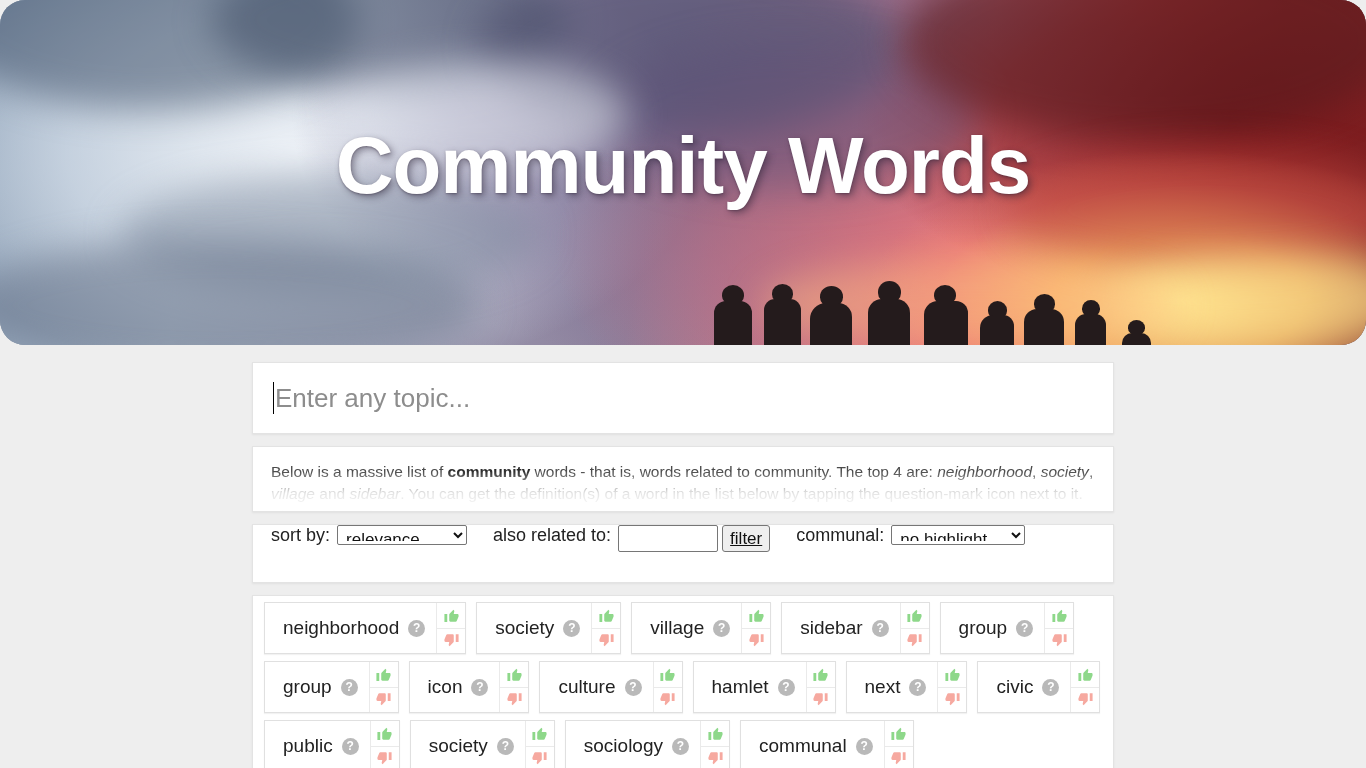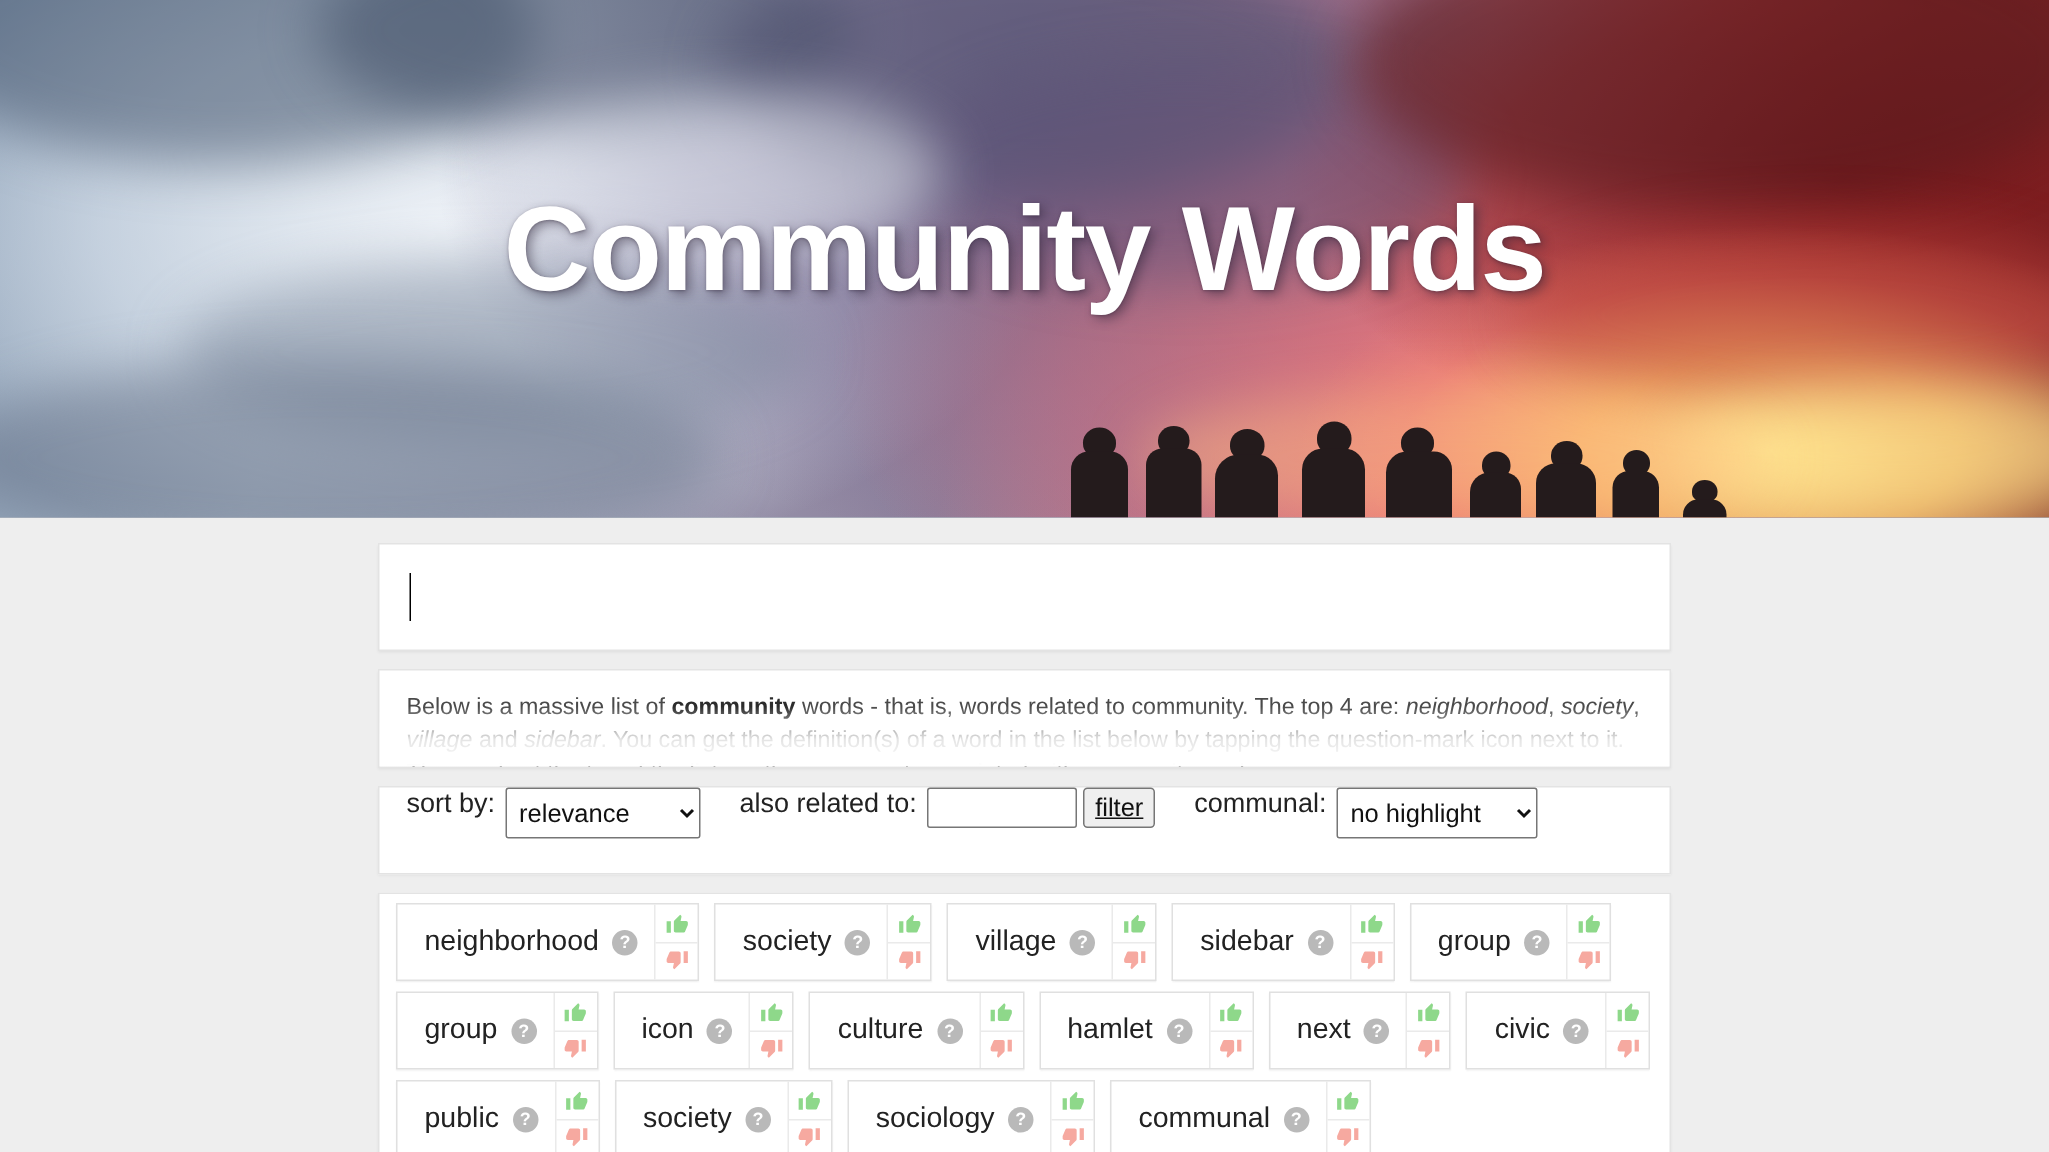--- a/index.html
+++ b/index.html
@@ -15,20 +15,21 @@
     -webkit-font-smoothing: antialiased;
   }
 
   
   .hero {
     position: relative;
     width: 1366px;
     height: 345px;
     overflow: hidden;
     background: #6f7d92;
+    border-radius: 25px;
   }
   .hero-sky {
     position: absolute;
     inset: 0;
     background:
       radial-gradient(ellipse 420px 200px at 1180px 300px, rgba(255,238,150,0.95) 0%, rgba(255,205,110,0.75) 30%, rgba(255,150,110,0.25) 58%, rgba(255,150,110,0) 75%),
       radial-gradient(ellipse 520px 260px at 1230px 120px, rgba(120,22,25,0.88) 0%, rgba(150,40,40,0.6) 45%, rgba(150,40,40,0) 72%),
       radial-gradient(ellipse 560px 300px at 980px 250px, rgba(247,120,120,0.75) 0%, rgba(240,110,120,0.35) 48%, rgba(240,110,120,0) 76%),
       radial-gradient(ellipse 600px 320px at 760px 120px, rgba(104,92,130,0.85) 0%, rgba(120,105,145,0.45) 50%, rgba(120,105,145,0) 78%),
       radial-gradient(ellipse 520px 300px at 300px 150px, rgba(244,248,252,0.92) 0%, rgba(225,234,244,0.6) 45%, rgba(200,214,230,0) 78%),
@@ -160,21 +161,21 @@
   }
   .ctl-label { margin-right: 7px; white-space: nowrap; }
   .ctl-select {
     font-family: "Liberation Sans", sans-serif;
     font-size: 17px;
     color: #111;
     padding: 3px 4px;
     border: 1px solid #767676;
     background: #fff;
     border-radius: 2px;
-    height: 34px;
+    height: 20px;
   }
   .ctl-text {
     font-family: "Liberation Sans", sans-serif;
     font-size: 17px;
     width: 92px;
     height: 25px;
     border: 1px solid #767676;
     border-radius: 2px;
     padding: 0 3px;
     background: #fff;
@@ -306,20 +307,21 @@
   </div>
 
   <div class="hero-title">Community Words</div>
 </div>
 
 <div class="main">
   <div class="wrap">
 
     <div class="card search-card">
       <div class="caret"></div>
+      <input class="search-input" type="text" placeholder="Enter any topic..." style="">
     </div>
 
     <div class="card desc-card">
       <p class="desc-text"><span>Below is a massive list of </span><b>community</b><span> words - that is, words related to community. The top 4 are: </span><i>neighborhood</i>, <i>society</i>, <i>village</i> and <i>sidebar</i><span>. You can get the definition(s) of a word in the list below by tapping the question-mark icon next to it. The words at the top of the list are the ones most associated with community, and as you</span></p>
       <div class="desc-fade"></div>
     </div>
 
     <div class="card controls-card">
       <span class="ctl-label">sort by:</span>
       <select class="ctl-select" style="width:130px;">

